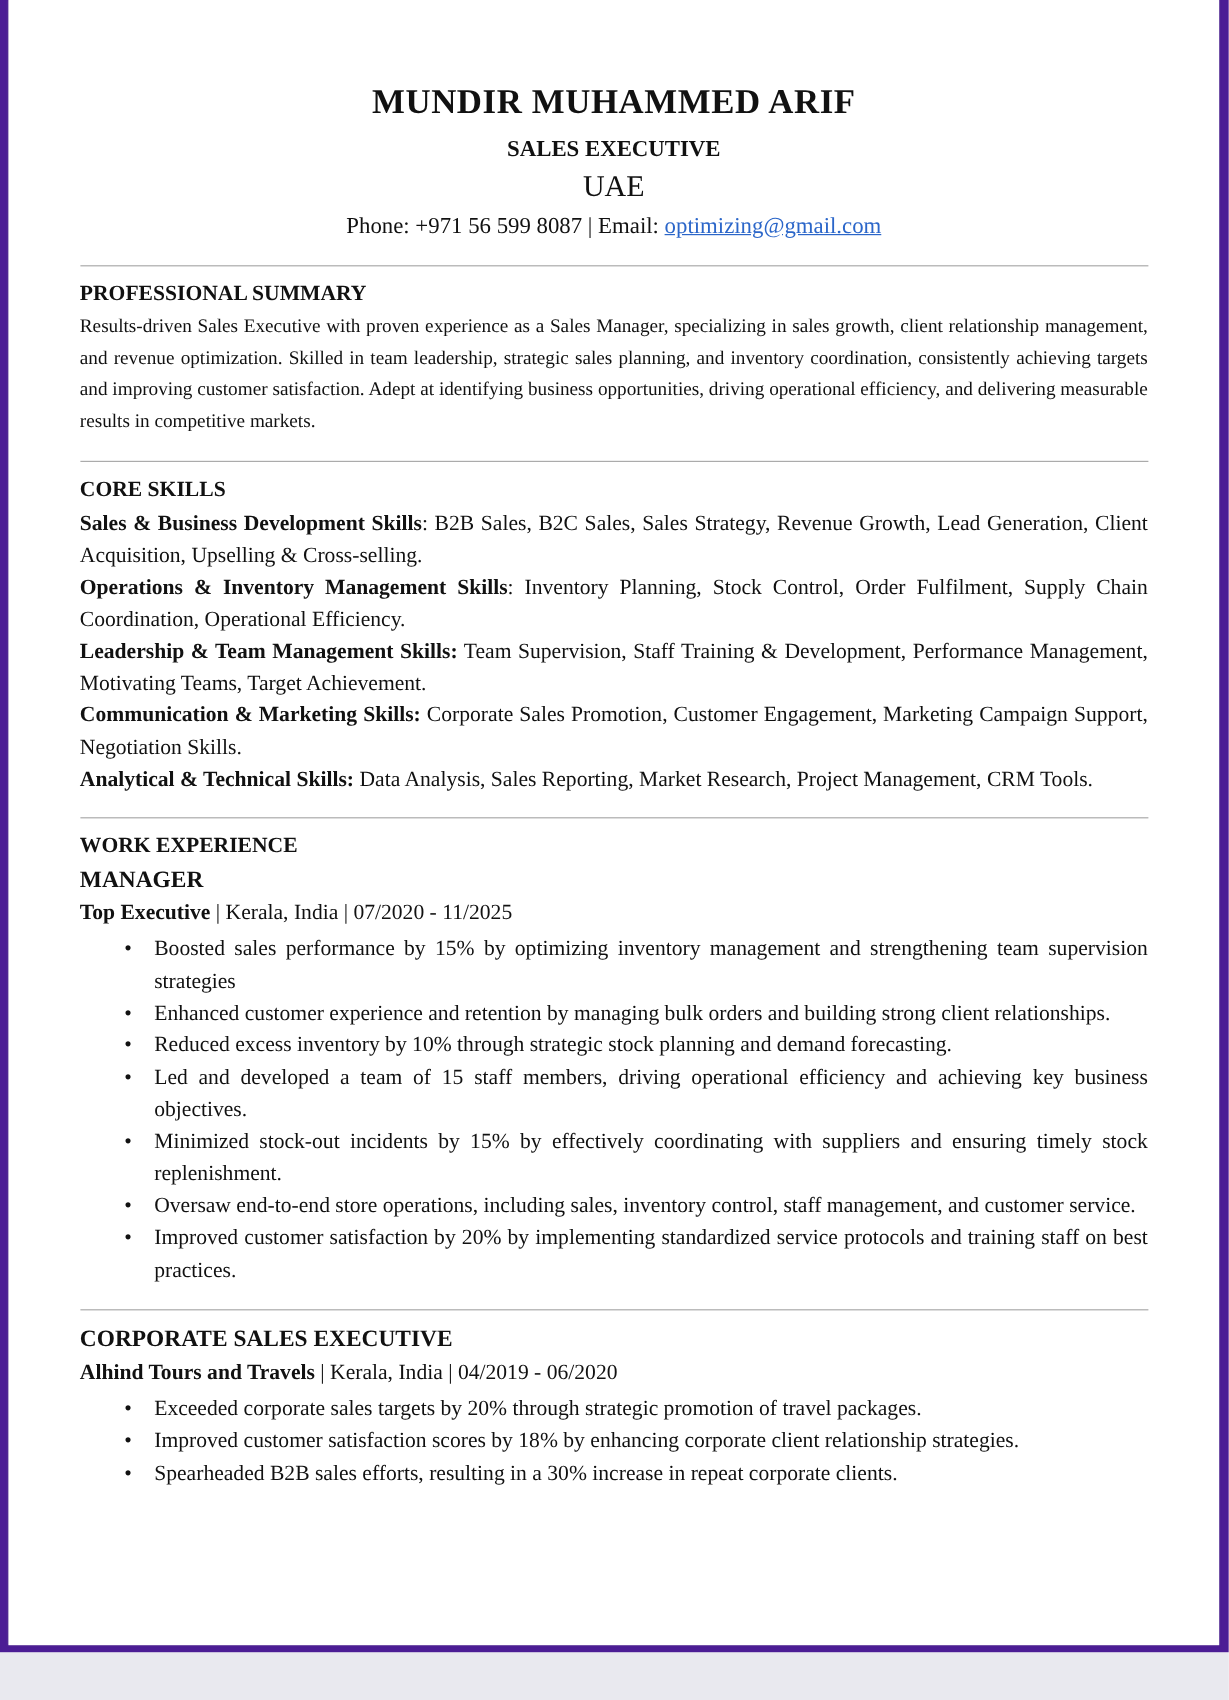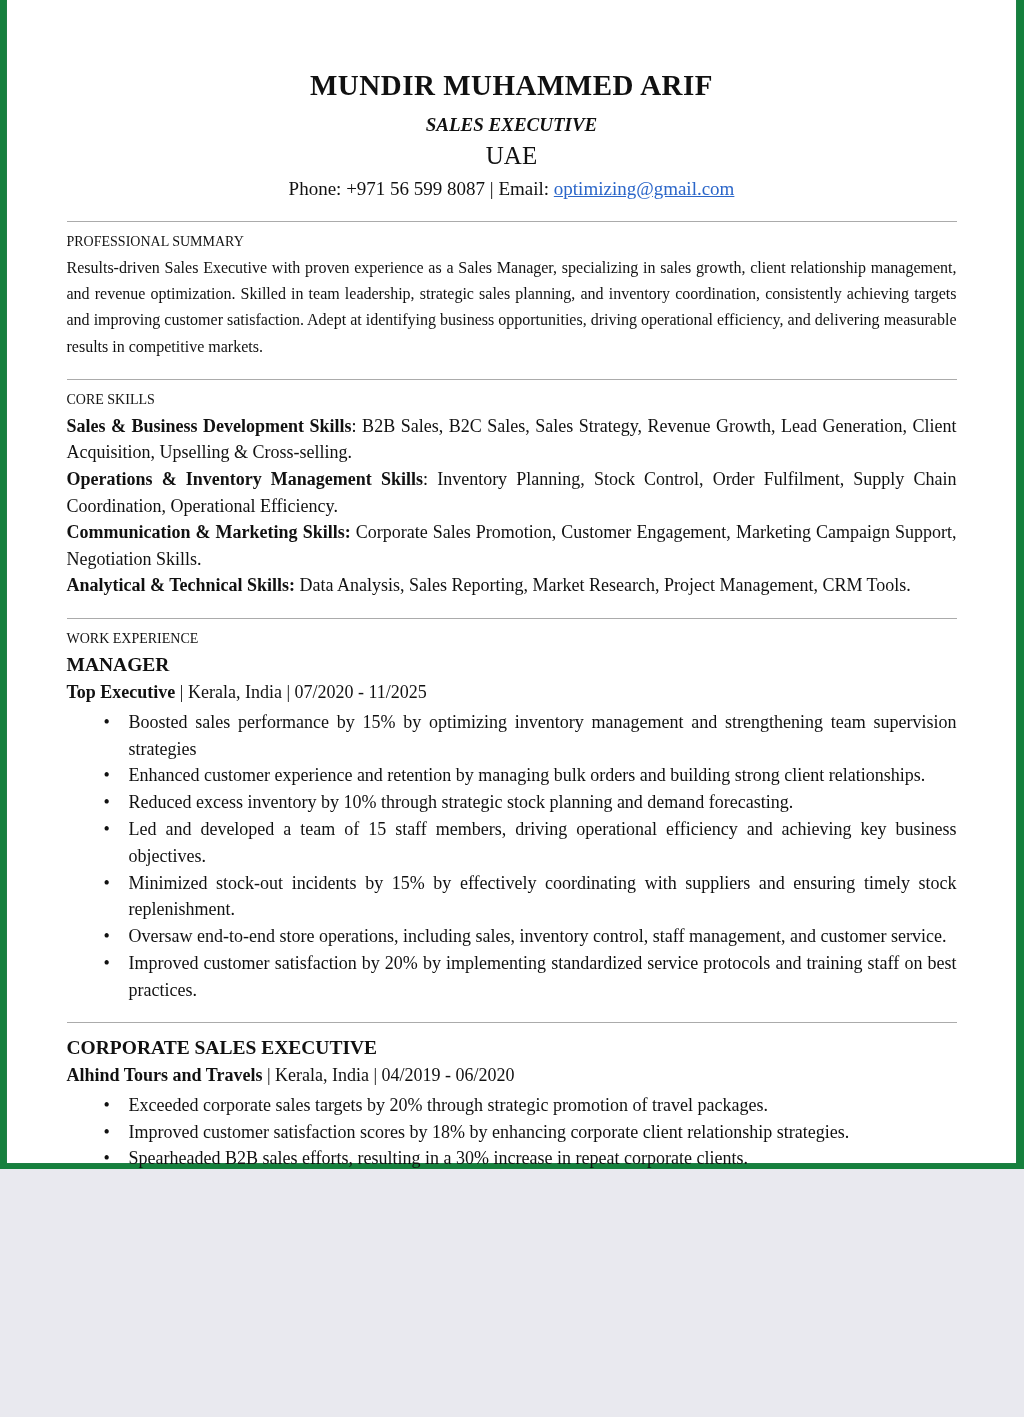--- a/index.html
+++ b/index.html
@@ -8,22 +8,22 @@
     background: #e9e9ef;
   }
   body {
     font-family: "Liberation Serif", "DejaVu Serif", serif;
     color: #111;
     -webkit-font-smoothing: antialiased;
   }
   .viewport {
     position: relative;
     width: 1024px;
-    height: 1169px;
-    background: #15803d;
+    height: 1377px;
+    background: #4c1d95;
     overflow: hidden;
   }
   .page {
     position: absolute;
     left: 7px;
     right: 8px;
     top: 0;
     bottom: 6px;
     background: #ffffff;
     box-shadow: 0 0 2px rgba(120,120,140,.35);
@@ -40,21 +40,20 @@
     margin: 0 0 8px 0;
     font-size: 29px;
     line-height: 1.2;
     font-weight: bold;
     letter-spacing: .5px;
   }
   .hdr .job-title {
     font-size: 19px;
     font-weight: bold;
     line-height: 1.45;
-    font-style: italic;
   }
   .hdr .loc {
     font-size: 25px;
     line-height: 1.45;
   }
   .hdr .contact {
     font-size: 19px;
     line-height: 1.45;
   }
   .hdr .contact a {
@@ -64,23 +63,23 @@
   }
 
   
   .section {
     border-top: 1px solid #ababab;
     margin-top: 19px;
     padding-top: 11px;
   }
   .section h2 {
     margin: 0 0 4px 0;
-    font-size: 14px;
+    font-size: 18px;
     line-height: 1.25;
-    font-weight: normal;
+    font-weight: bold;
   }
   .section h3 {
     margin: 0;
     font-size: 19.5px;
     line-height: 1.4;
     font-weight: bold;
   }
   p.body-text {
     margin: 2px 0 0 0;
     font-size: 16px;
@@ -148,20 +147,21 @@
       </div>
 
       <div class="section">
         <h2>CORE SKILLS</h2>
         <div>
 
             <p class="skill-line"><b>Sales &amp; Business Development Skills</b><span>: B2B Sales, B2C Sales, Sales Strategy, Revenue Growth, Lead Generation, Client Acquisition, Upselling &amp; Cross-selling.</span></p>
 
             <p class="skill-line"><b>Operations &amp; Inventory Management Skills</b><span>: Inventory Planning, Stock Control, Order Fulfilment, Supply Chain Coordination, Operational Efficiency.</span></p>
 
+            <p class="skill-line"><b>Leadership &amp; Team Management Skills:</b><span> Team Supervision, Staff Training &amp; Development, Performance Management, Motivating Teams, Target Achievement.</span></p>
 
             <p class="skill-line"><b>Communication &amp; Marketing Skills:</b><span> Corporate Sales Promotion, Customer Engagement, Marketing Campaign Support, Negotiation Skills.</span></p>
 
             <p class="skill-line"><b>Analytical &amp; Technical Skills:</b><span> Data Analysis, Sales Reporting, Market Research, Project Management, CRM Tools.</span></p>
           </div>
       </div>
 
       <div class="section">
         <h2>WORK EXPERIENCE</h2>
         <h3>MANAGER</h3>

